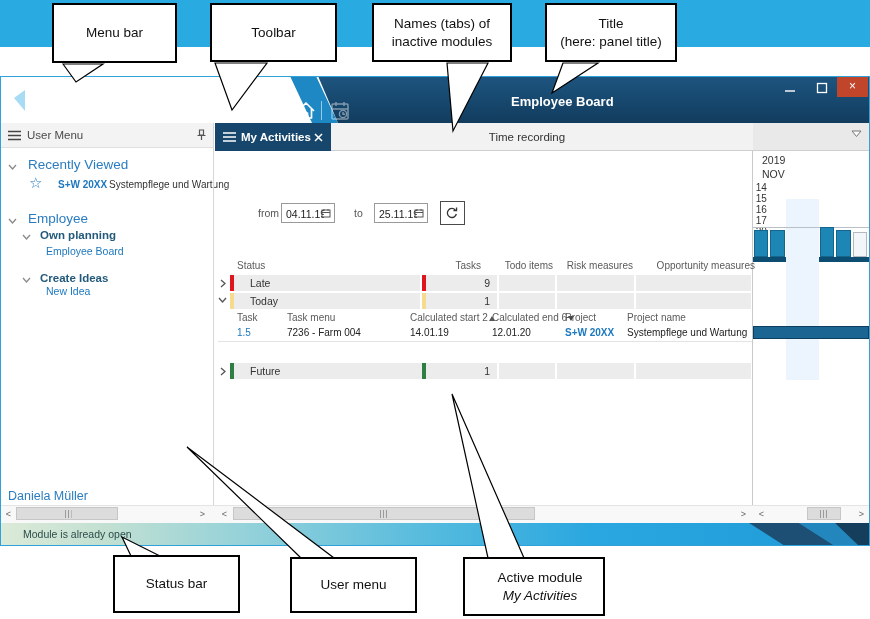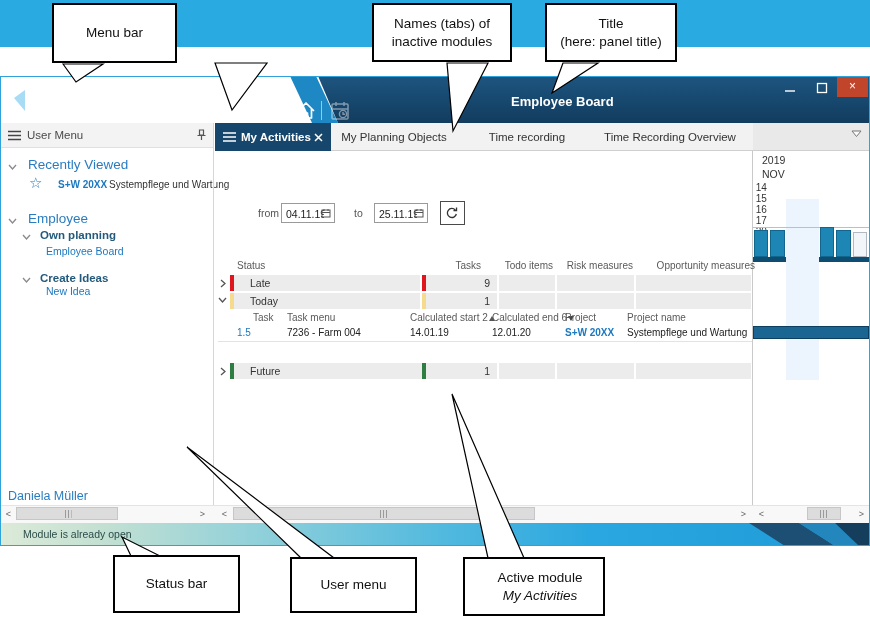--- a/index.html
+++ b/index.html
@@ -157,23 +157,21 @@
   <div class="tabbar-r"></div>
   <div class="tab-active">
     <svg class="abs" style="left:8px;top:9px;" width="13" height="10">
         <path d="M0 1h13M0 5h13M0 9h13" stroke="#fff" stroke-width="1.6"></path>
       </svg>
     <span class="lbl">My Activities</span>
     <svg class="abs" style="right:8px;top:10px;" width="9" height="9">
         <path d="M1 1l7 7M8 1L1 8" stroke="#fff" stroke-width="1.5"></path>
       </svg>
   </div>
-  <span class="tab" style="left:338px;width:112px;">My Planning Objects</span>
   <span class="tab" style="left:479px;width:96px;">Time recording</span>
-  <span class="tab" style="left:602px;width:136px;">Time Recording Overview</span>
   <svg class="abs" style="left:851px;top:130px;" width="11" height="8">
       <polygon points="1,1 10,1 5.5,6.5" fill="#fbfbfb" stroke="#777" stroke-width="1"></polygon>
     </svg>
 
   <div class="side-head">
     <svg class="abs" style="left:7px;top:7px;" width="13" height="11">
         <path d="M0 1.5h13M0 5.5h13M0 9.5h13" stroke="#444" stroke-width="1.7"></path>
       </svg>
     <span class="abs" style="left:26px;top:6px;font-size:11.5px;color:#4a4a4a;">User Menu</span>
     <svg class="abs" style="left:195px;top:6px;" width="11" height="13">
@@ -264,21 +262,21 @@
       <span class="gname">Today</span>
     </div>
   <div class="gcell" style="left:422px;top:293px;width:75px;">
       <span class="flag" style="background: rgb(246, 218, 142);"></span>
       <span class="gval">1</span>
     </div>
   <div class="gcell" style="left:499px;top:293px;width:56px;"></div>
   <div class="gcell" style="left:557px;top:293px;width:77px;"></div>
   <div class="gcell" style="left:636px;top:293px;width:115px;"></div>
 
-  <span class="th" style="left:237px;top:312px;margin-left:16px;">Task</span>
+  <span class="th" style="left:237px;top:312px;">Task</span>
   <span class="th" style="left:287px;top:312px;">Task menu</span>
   <span class="th" style="left:410px;top:312px;"><span>Calculated start 2</span><span class="tri-up"></span></span>
   <span class="th" style="left:492px;top:312px;"><span>Calculated end 6</span><span class="tri-dn"></span></span>
   <span class="th" style="left:565px;top:312px;">Project</span>
   <span class="th" style="left:627px;top:312px;">Project name</span>
 
   <div class="abs" style="left:218px;top:324px;width:534px;height:17px;border-bottom:1px solid #e3e3e3;"></div>
   <span class="td" style="left:237px;top:327px;color:#1c78bf;">1.5</span>
   <span class="td" style="left:287px;top:327px;">7236 - Farm 004</span>
   <span class="td" style="left:410px;top:327px;">14.01.19</span>
@@ -360,20 +358,23 @@
     <polygon points="447,63 453,131 488,63" fill="#fff" stroke="#000" stroke-width="1.2"></polygon>
     <polygon points="563,63 552,93 598,63" fill="#fff" stroke="#000" stroke-width="1.2"></polygon>
     <polygon points="131,556 122,537 160,556" fill="#fff" stroke="#000" stroke-width="1.2"></polygon>
     <polygon points="301,558 187,447 334,558" fill="#fff" stroke="#000" stroke-width="1.2"></polygon>
     <polygon points="488,558 452,394 524,558" fill="#fff" stroke="#000" stroke-width="1.2"></polygon>
   </svg>
 
   <div class="callout" style="left:52px;top:3px;width:125px;height:60px;">
       <span>Menu bar</span>
     </div>
+  <div class="callout" style="left:210px;top:3px;width:127px;height:59px;">
+      <span>Toolbar</span>
+    </div>
   <div class="callout" style="left:372px;top:3px;width:140px;height:59px;">
       <span>Names (tabs) of</span>
       <span>inactive modules</span>
     </div>
   <div class="callout" style="left:545px;top:3px;width:132px;height:59px;">
       <span>Title</span>
       <span>(here: panel title)</span>
     </div>
   <div class="callout" style="left:113px;top:555px;width:127px;height:58px;">
       <span>Status bar</span>

